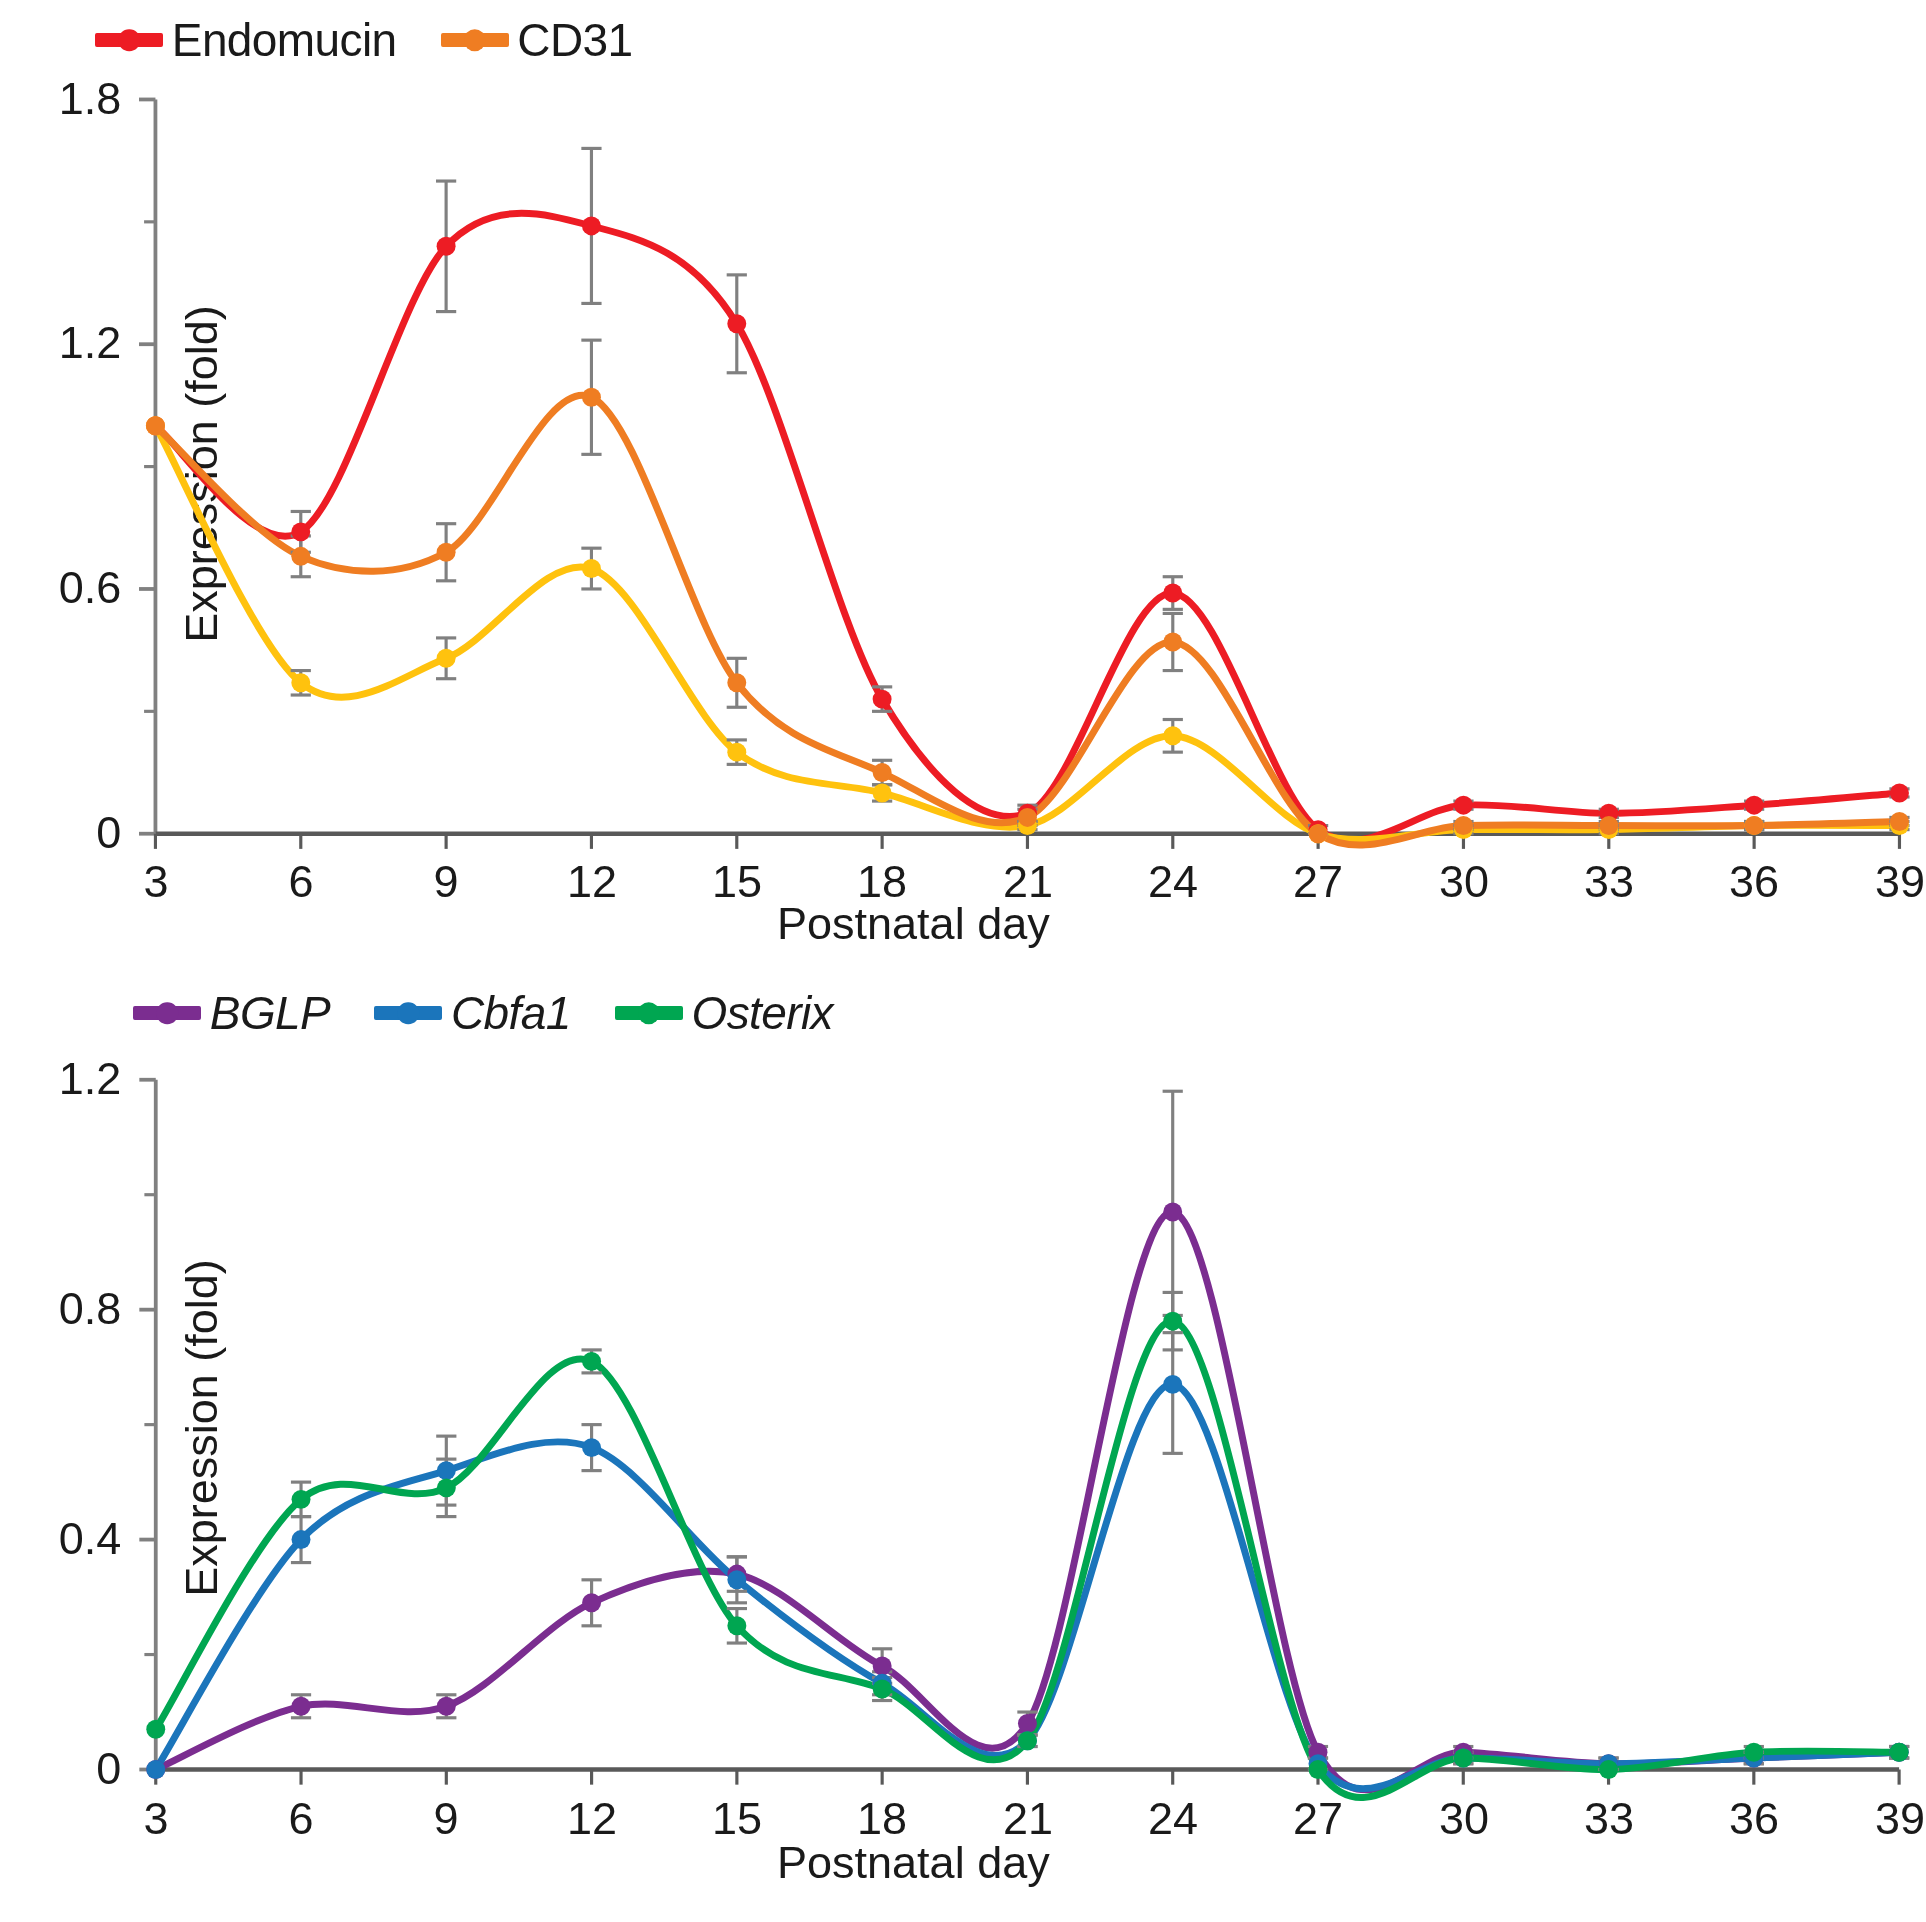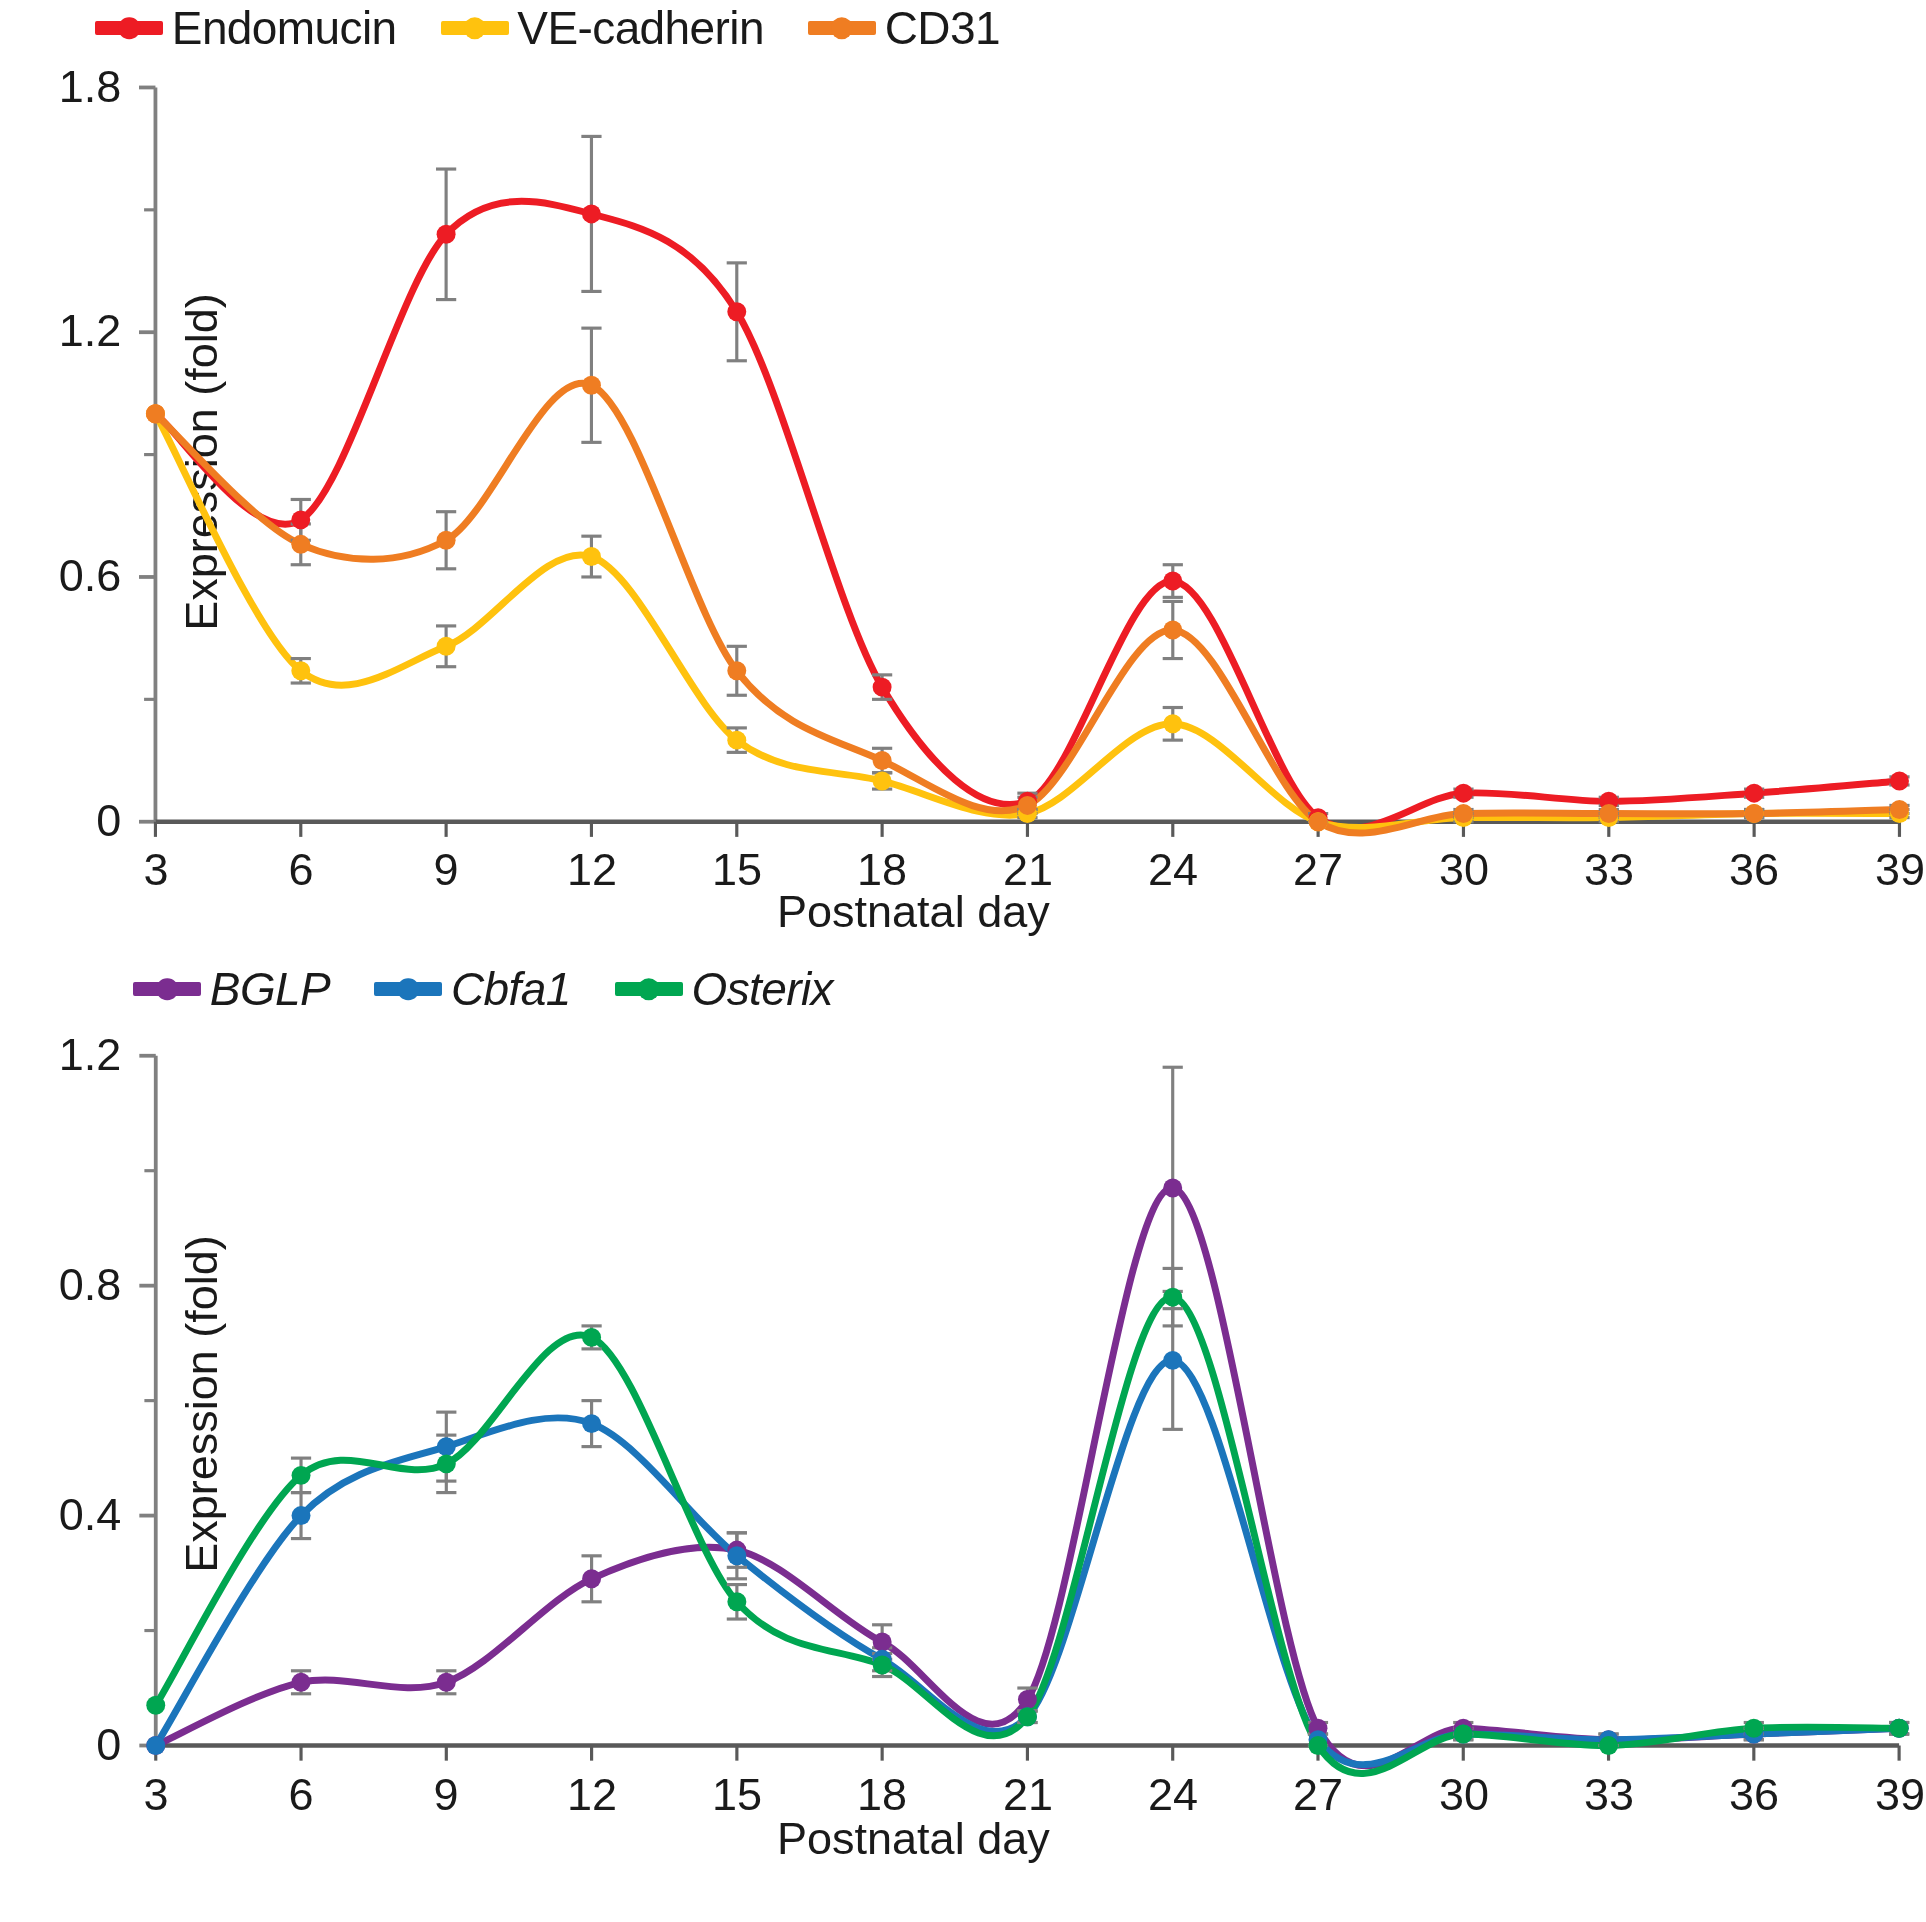--- a/index.html
+++ b/index.html
@@ -1,17 +1,17 @@
 <!DOCTYPE html>
 <html style="font-size:10px"><head>
 <meta charset="utf-8">
 <style>
   html,body{margin:0;padding:0;background:#ffffff;}
   body{width:1926px;height:1923px;font-family:"Liberation Sans",sans-serif;color:#1a1a1a;overflow:hidden;}
-  .panel{position:relative;width:1840px;}
+  .panel{position:relative;width:1840px;margin-top:12px;}
   #panel-top{height:961px;}
   #panel-bottom{height:962px;}
 
   .legend{position:absolute;display:flex;align-items:center;gap:44px;}
   .legend-item{display:flex;align-items:center;gap:8.8px;}
   .legend-marker{position:relative;width:68px;height:14px;border-radius:1.9px;}
   .legend-marker::after{content:"";position:absolute;left:50%;top:50%;width:21.5px;height:21.5px;
      transform:translate(-50%,-50%);border-radius:50%;background:inherit;}
   .legend-label{font-size:46px;line-height:46px;letter-spacing:-0.6px;white-space:nowrap;}
 
@@ -31,24 +31,20 @@
   .series-line{fill:none;stroke-width:11;stroke-linecap:round;stroke-linejoin:round;}
 </style>
 </head>
 <body>
 
 <div class="panel" id="panel-top">
   <div class="legend" id="legend-top" style="left: 95px; top: 5px;">
       <div class="legend-item">
         <span class="legend-marker" style="background: rgb(237, 28, 36);"></span>
         <span class="legend-label">Endomucin</span>
-      </div>
-      <div class="legend-item">
-        <span class="legend-marker" style="background: rgb(255, 194, 14);"></span>
-        <span class="legend-label">VE-cadherin</span>
       </div>
       <div class="legend-item">
         <span class="legend-marker" style="background: rgb(239, 125, 34);"></span>
         <span class="legend-label">CD31</span>
       </div>
     </div>
   <div class="ylabel" id="ylabel-top" style="left: 33px; top: 436px;">Expression (fold)</div>
   <div class="xlabel" id="xlabel-top" style="left: 777px; top: 886px;">Postnatal day</div>
   <svg id="svg-top" width="1926" height="961" viewBox="0 0 3048 1520">
       <line class="axisline" x1="246" y1="138" x2="246" y2="1300"></line>

